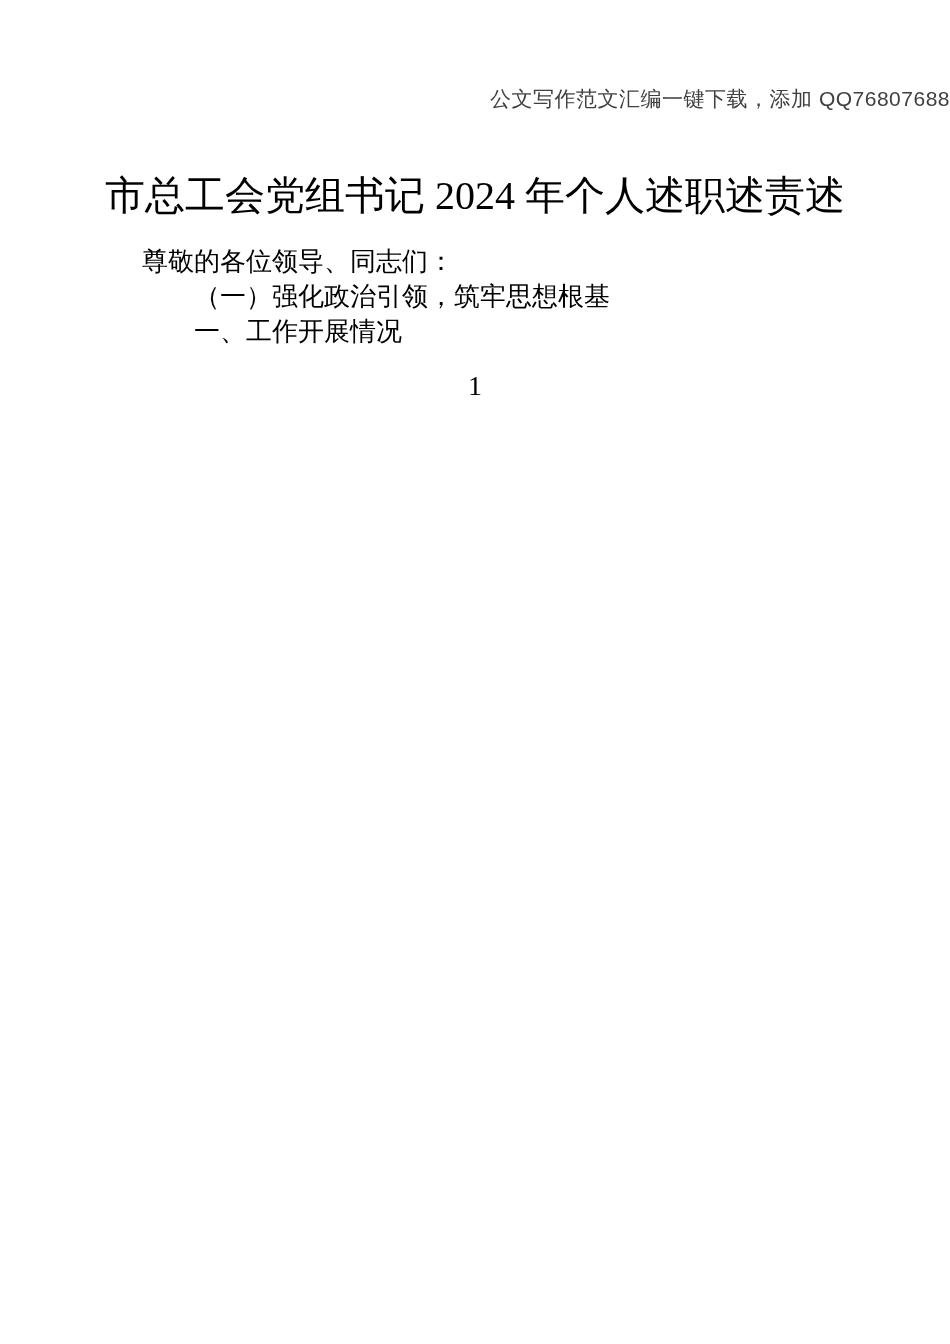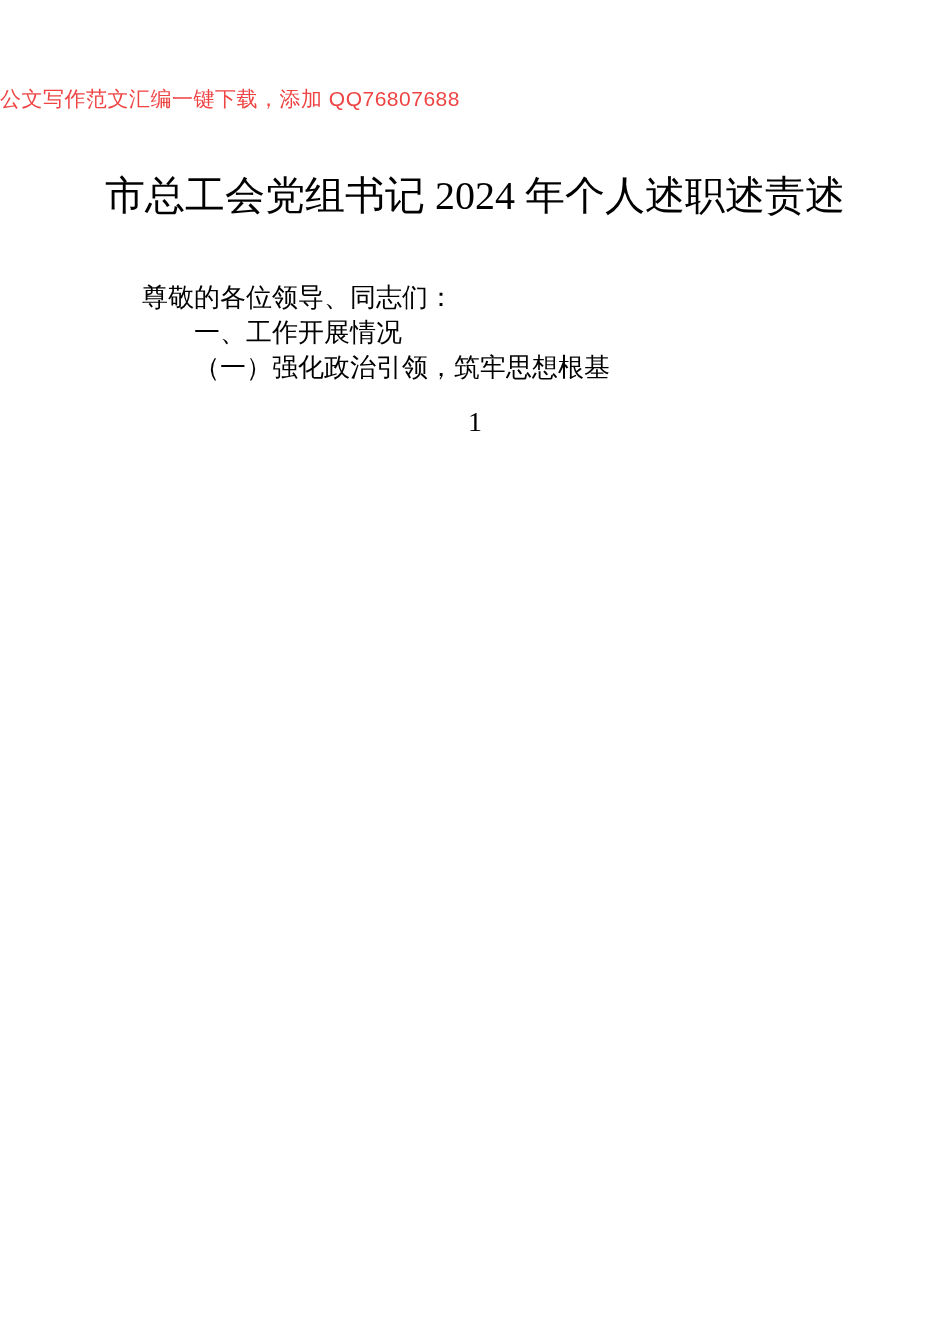--- a/index.html
+++ b/index.html
@@ -13,44 +13,44 @@
     height: 1344px;
     margin: 0 auto;
     background: #ffffff;
     box-sizing: border-box;
     padding-top: 86px;
     overflow: hidden;
     color: #000000;
   }
   
   .promo {
-    text-align: left;
+    text-align: right;
     font-family: "Liberation Sans", "DejaVu Sans", sans-serif;
     font-size: 21px;
     line-height: 26px;
-    color: #ef4444;
+    color: #404040;
     letter-spacing: 0.5px;
   }
   
   .title {
     margin: 51px auto 0 auto;
     text-align: center;
     font-family: "Liberation Serif", sans-serif;
     font-weight: normal;
     font-size: 40px;
     line-height: 66px;
   }
   .title-line {
     display: block;
     white-space: nowrap;
   }
   
   .body-text {
     width: 666px;
-    margin: 52px auto 0 auto;
+    margin: 16px auto 0 auto;
     font-family: "Liberation Serif", sans-serif;
     font-size: 26px;
     line-height: 34.8px;
     text-align: justify;
     text-justify: inter-character;
   }
   .body-text p {
     margin: 0;
     padding: 0;
   }
@@ -75,19 +75,19 @@
 <div class="page">
 
   <div class="promo">公文写作范文汇编一键下载，添加 QQ76807688</div>
 
   <div class="title">
     <span class="title-line">市总工会党组书记 2024 年个人述职述责述</span>
   </div>
 
   <div class="body-text">
     <p class="no-indent">尊敬的各位领导、同志们：</p>
+    <p class="indent">（一）强化政治引领，筑牢思想根基</p>
     <p class="indent">一、工作开展情况</p>
-    <p class="indent">（一）强化政治引领，筑牢思想根基</p>
   </div>
 
   <div class="footer">1</div>
 
 </div>
 
 </body></html>

